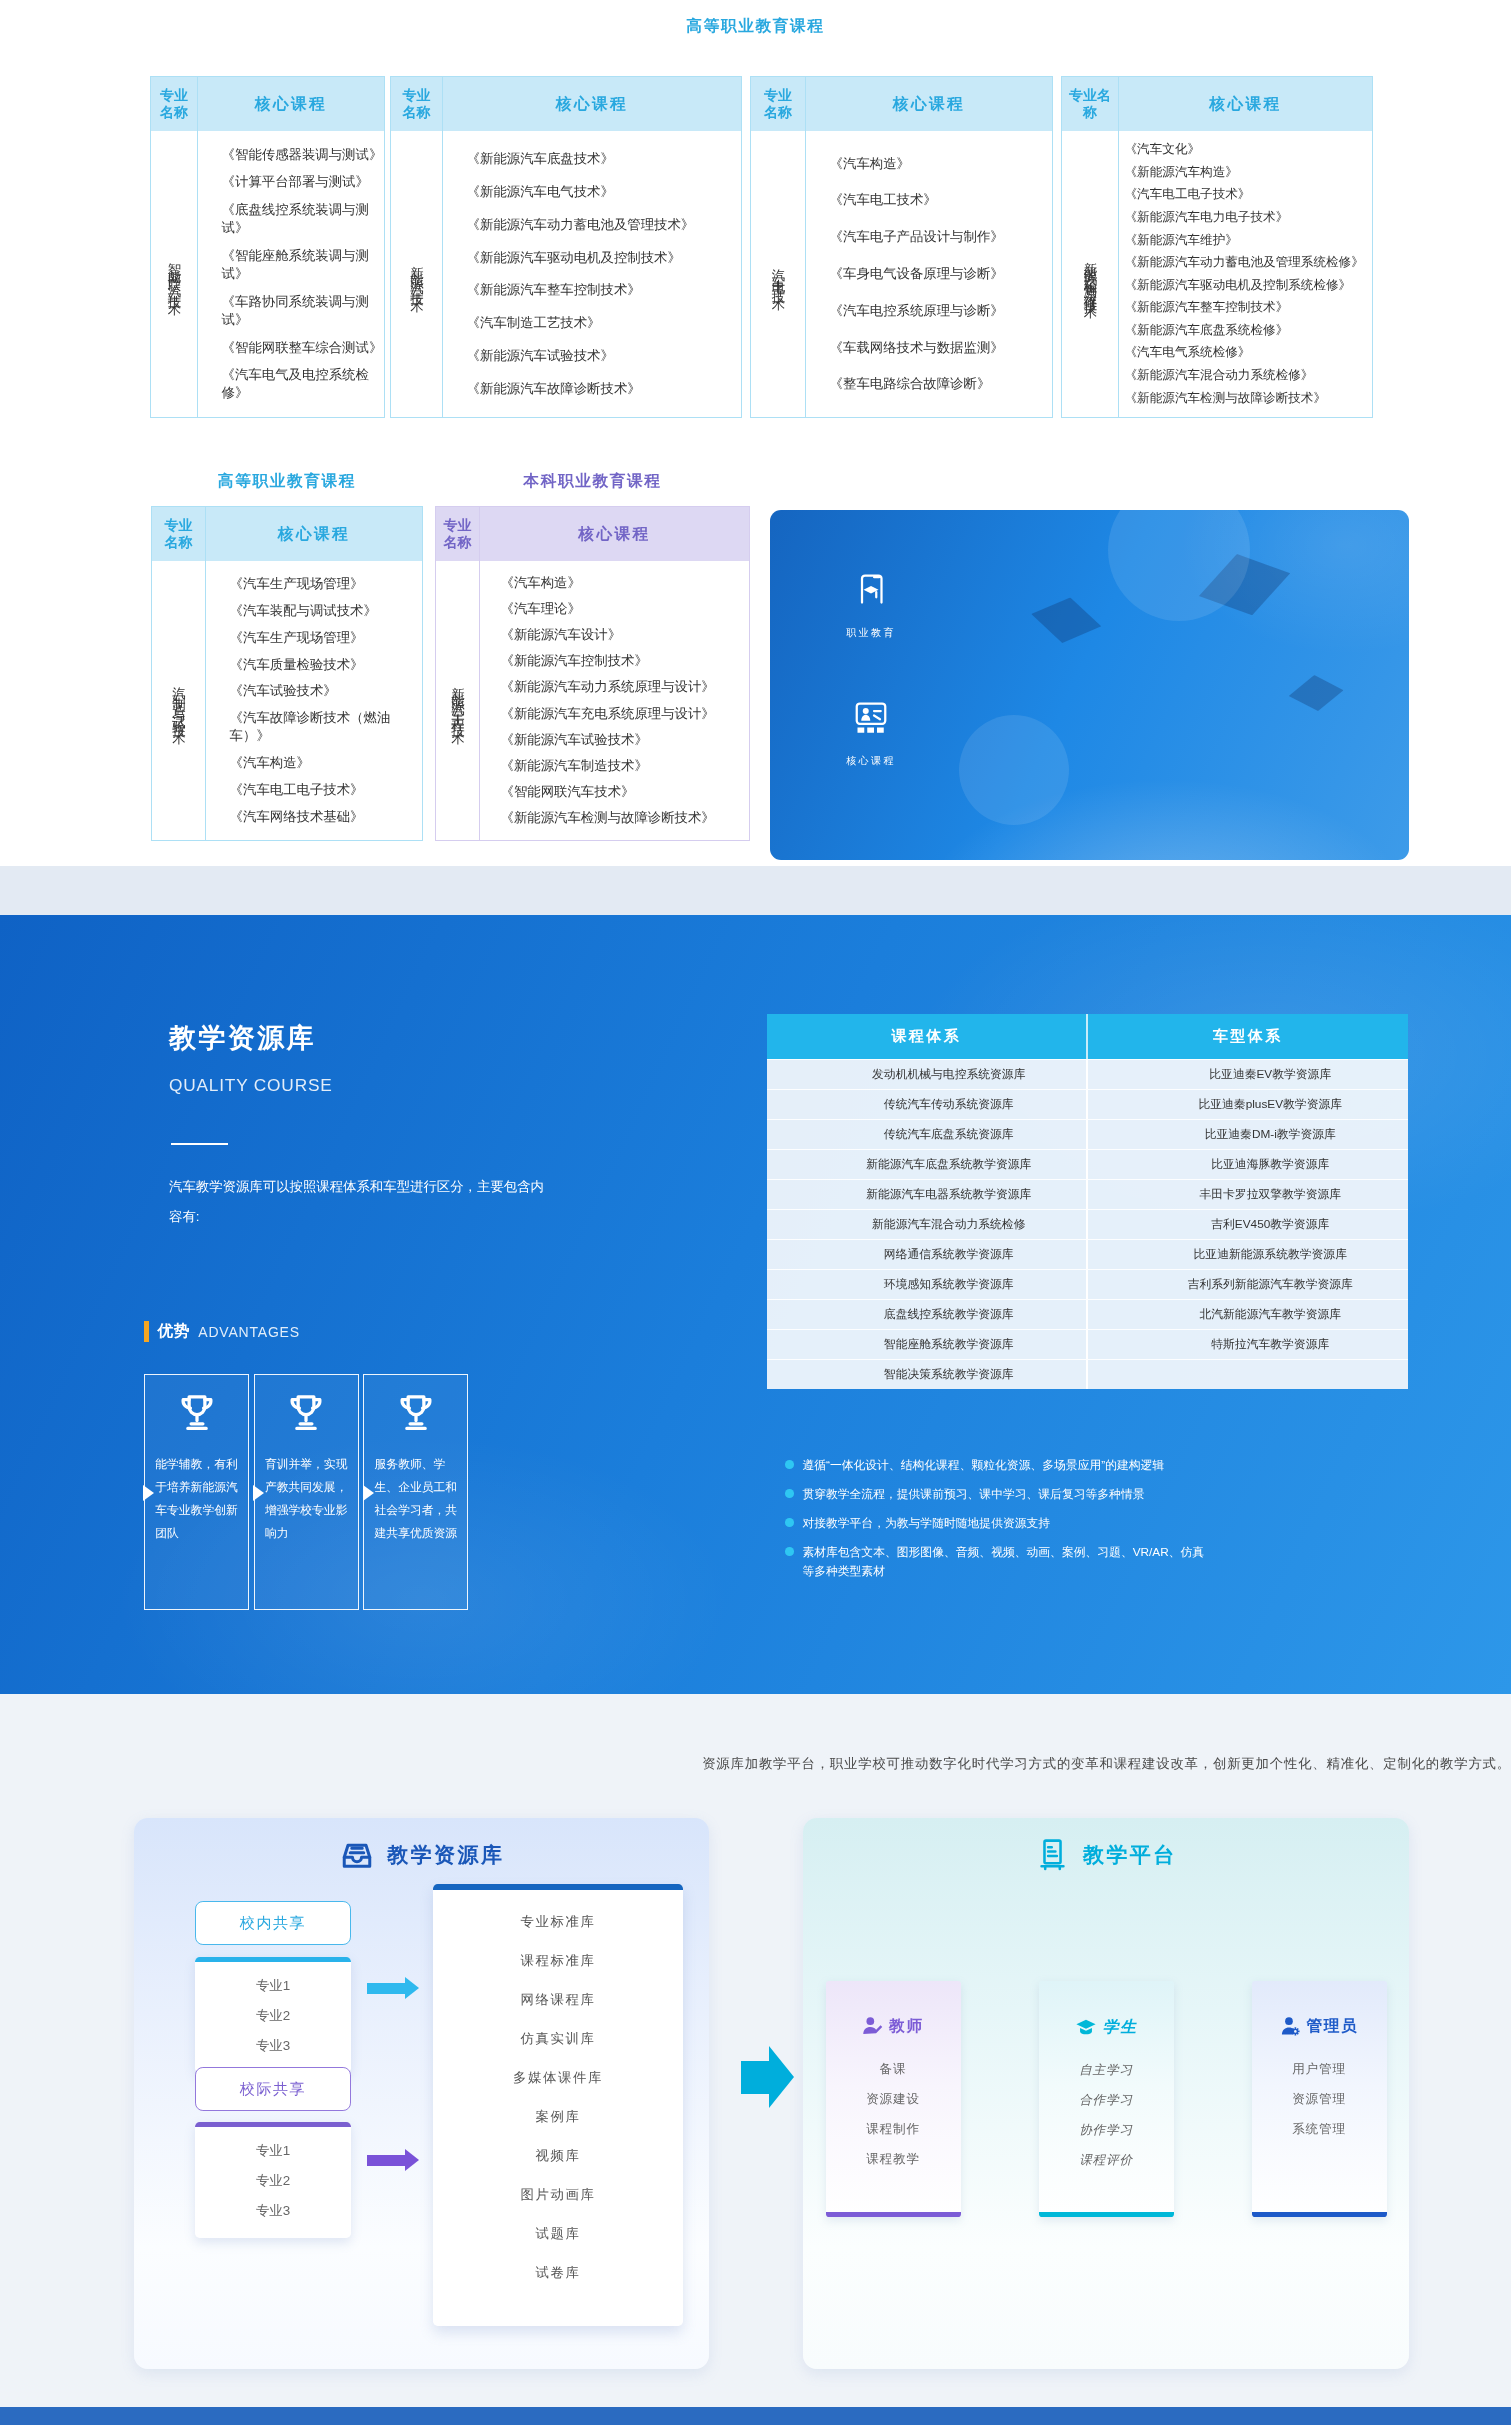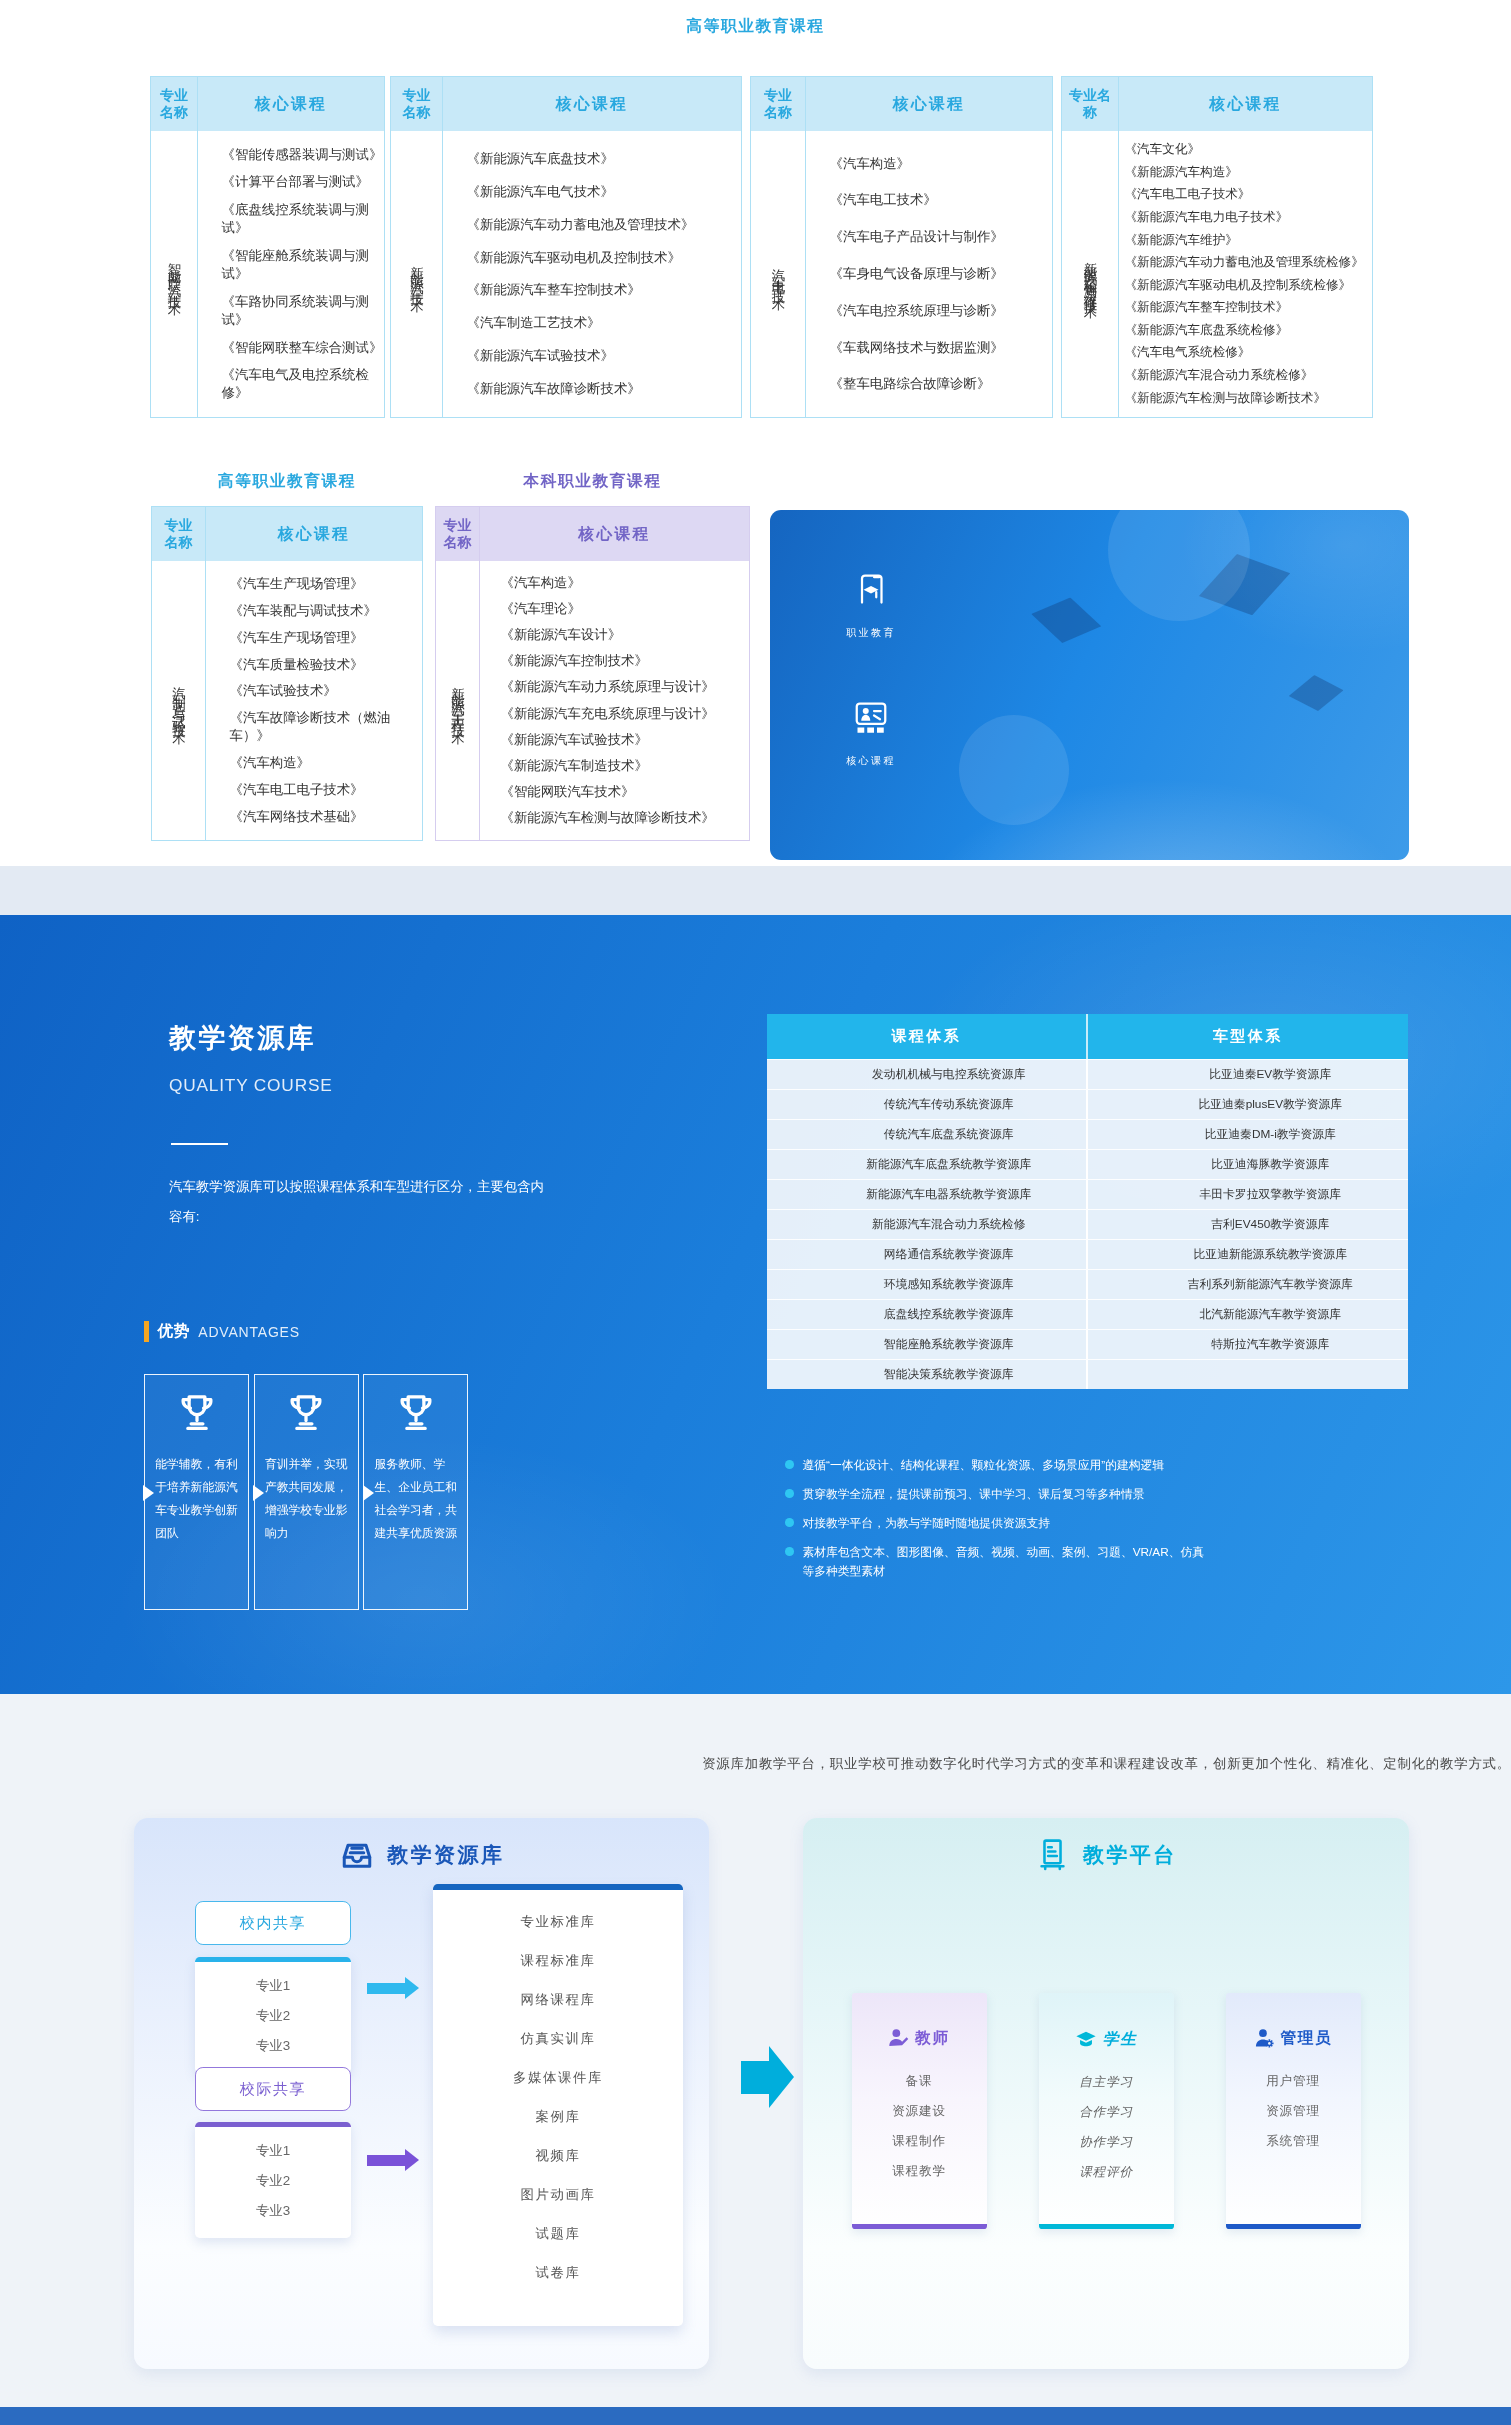--- a/index.html
+++ b/index.html
@@ -132,21 +132,21 @@
   .libbox { position:absolute; left:299px; top:66px; width:250px; height:442px; background:#fff; border-radius:4.7px;
     box-shadow:0 6.3px 14px rgba(100,130,190,0.2); overflow:hidden; }
   .libbox .bar { height:5.5px; background:#1565C0; }
   .lib-items { padding-top:12.6px; }
   .lib-item { text-align:center; font-size:13.4px; color:#555; line-height:39px; letter-spacing:1.6px; }
 
   .big-arrow { position:absolute; left:741px; top:367px; width:28px; height:33px; background:#00AEDC; }
   .big-arrow::after { content:''; position:absolute; right:-25px; top:-15px;
     border-left:25px solid #00AEDC; border-top:31.5px solid transparent; border-bottom:31.5px solid transparent; }
 
-  .roles { position:absolute; top:175px; left:0; width:100%; display:flex; justify-content:center; gap:52px; }
+  .roles { position:absolute; top:163px; left:0; width:100%; display:flex; justify-content:center; gap:78px; }
   .role { width:135px; height:236px; border-radius:3.1px; position:relative; box-shadow:0 3.1px 9.4px rgba(120,150,190,0.18); }
   .role1 { background:linear-gradient(180deg,#EDE6F9 0%,#F8F5FD 45%,#fff 100%); }
   .role2 { background:linear-gradient(180deg,#DFF4F8 0%,#F2FBFC 45%,#fff 100%);font-style:italic; }
   .role3 { background:linear-gradient(180deg,#E2EAFB 0%,#F2F6FE 45%,#fff 100%); }
   .role::after { content:''; position:absolute; bottom:0; left:0; width:100%; height:4.7px; border-radius:0 0 3.1px 3.1px; }
   .role1::after { background:#7C5CD6; } .role2::after { background:#00B8D8; } .role3::after { background:#1E5AC8; }
   .role-head { display:flex; align-items:center; justify-content:center; gap:6.3px; margin-top:35px; font-size:15.7px; font-weight:bold; letter-spacing:1.6px; }
   .role1 .role-head { color:#7C5CD6; } .role2 .role-head { color:#00AEDC; } .role3 .role-head { color:#1E5AC8; }
   .role-items { margin-top:17.3px; }
   .role-item { text-align:center; font-size:12.6px; color:#666; line-height:30px; letter-spacing:0.8px; }

